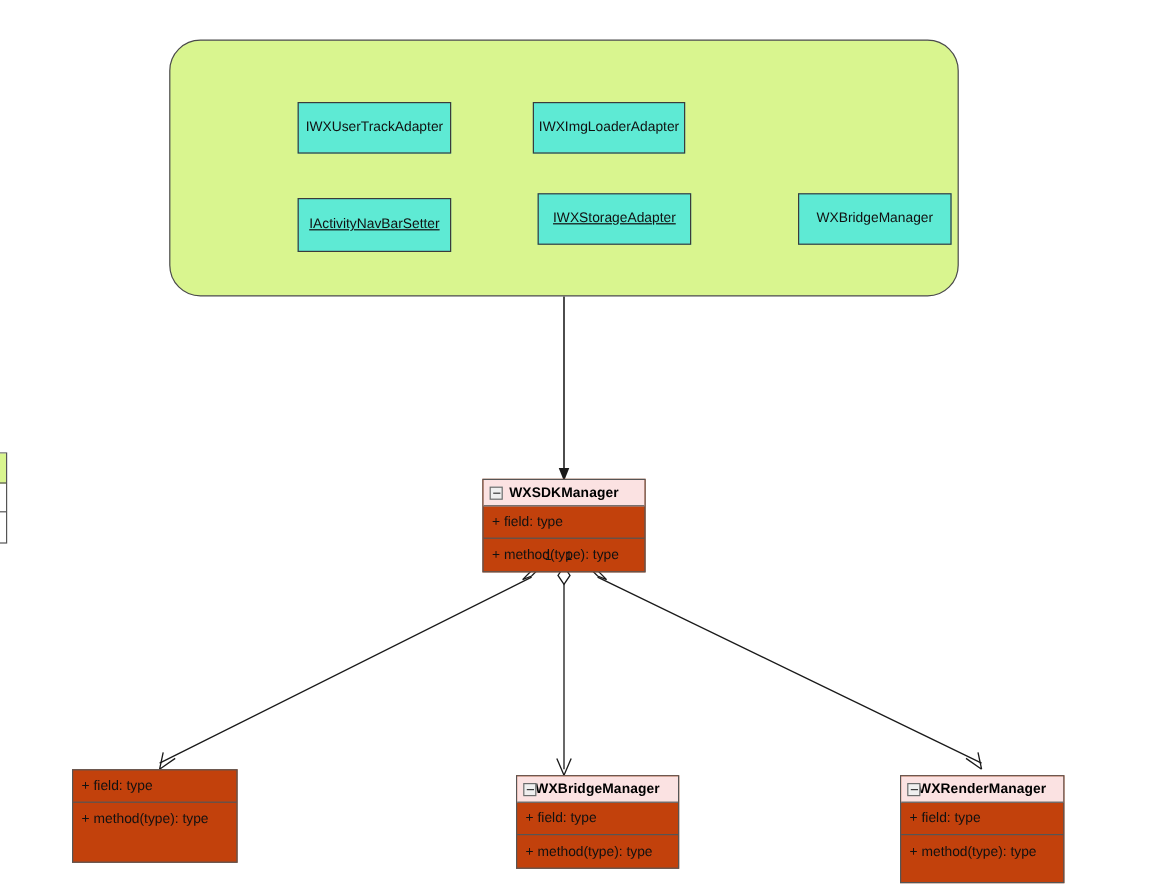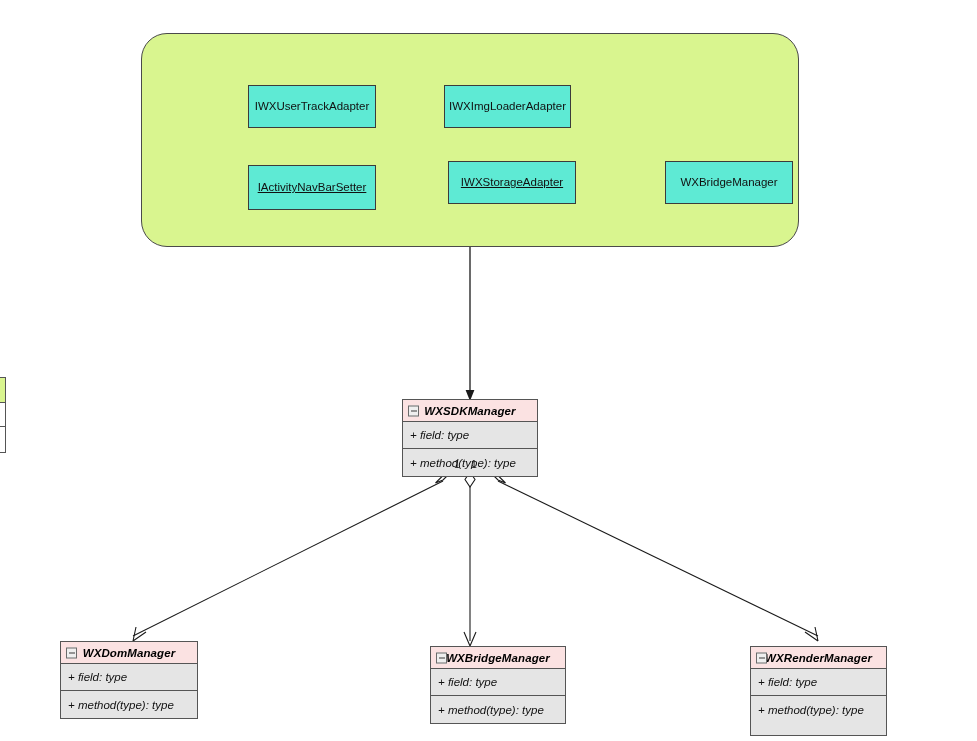--- a/index.html
+++ b/index.html
@@ -44,26 +44,25 @@
     justify-content: center;
     font-size: 11.5px;
     color: #111111;
     text-align: center;
     line-height: 1.1;
   }
 
   
   .uml {
     position: absolute;
-    background: #e5e5e5;
+    background: #c2410c;
     border: 1.3px solid #555555;
     box-sizing: border-box;
     font-size: 11.5px;
     color: #111111;
-    font-style: italic;
   }
   .uml .hdr {
     position: relative;
     height: 22px;
     background: #fbe2e2;
     border-bottom: 1.3px solid #555555;
     display: flex;
     align-items: center;
     justify-content: center;
     box-sizing: border-box;
@@ -186,24 +185,20 @@
       <span class="title">WXSDKManager</span>
     </div>
     <div class="sect">+ field: type</div>
     <div class="sect divider">+ method(type): type</div>
   </div>
 
   <span class="mult" style="left:454px; top:458px;">1</span>
   <span class="mult" style="left:471px; top:458px;">1</span>
 
   <div class="uml" style="left:60px; top:641px; width:138px; height:78px;">
-    <div class="hdr">
-      <span class="collapse"></span>
-      <span class="title">WXDomManager</span>
-    </div>
     <div class="sect">+ field: type</div>
     <div class="sect divider">+ method(type): type</div>
   </div>
 
   <div class="uml" style="left:402px; top:646px; width:136px; height:78px;margin-left:28px;">
     <div class="hdr">
       <span class="collapse"></span>
       <span class="title">WXBridgeManager</span>
     </div>
     <div class="sect">+ field: type</div>

